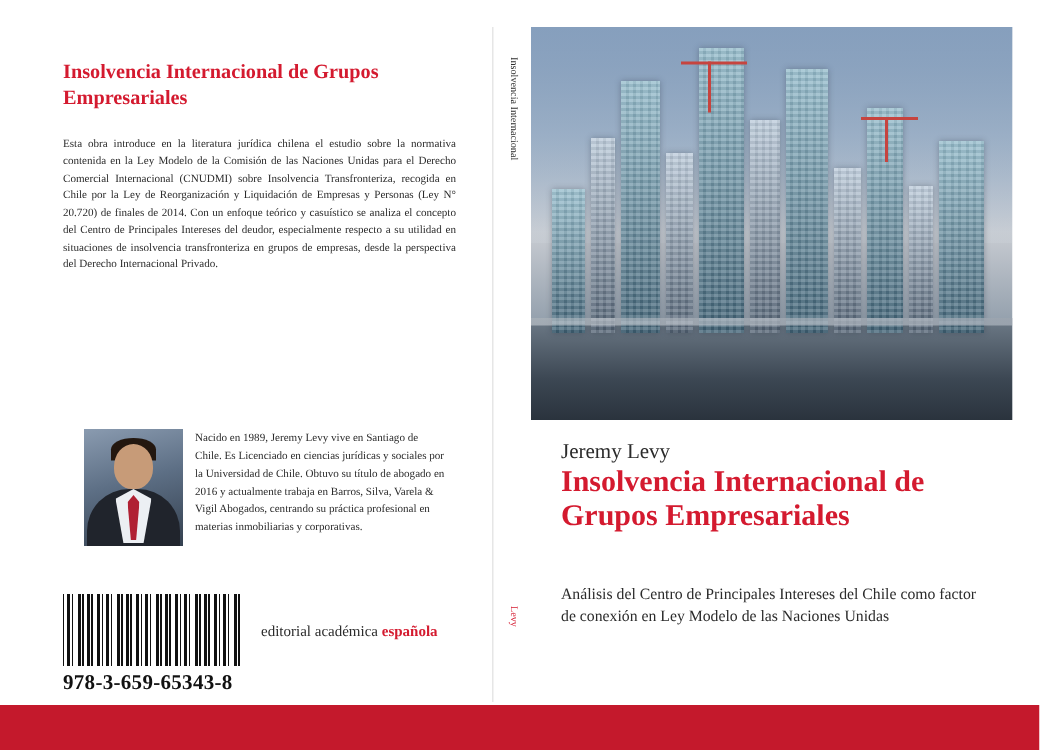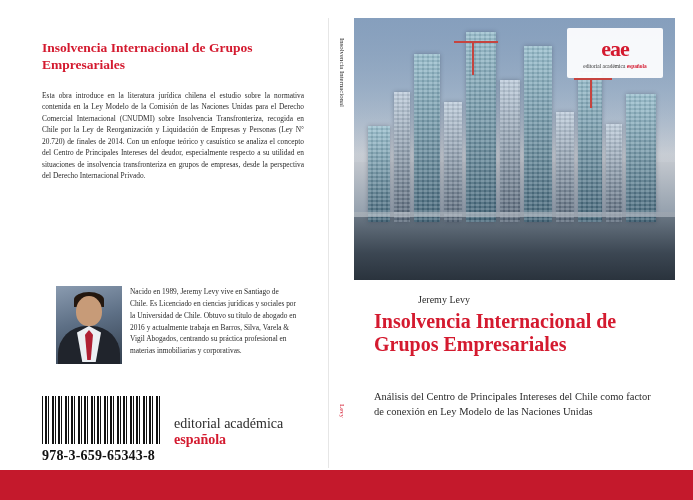--- a/index.html
+++ b/index.html
@@ -135,21 +135,21 @@
     top: 430px;
     color: #111;
     font-size: 14px;
     font-weight: bold;
     letter-spacing: 0.2px;
   }
   .back-publisher {
     position: absolute;
     left: 156px;
     top: 398px;
-    font-size: 14px;
+    font-size: 10px;
     color: #2b2b2b;
   }
   .back-publisher b {
     color: #d41a2f;
   }
 
   
   .spine {
     position: absolute;
     left: 328px;
@@ -268,23 +268,22 @@
     font-size: 5.4px;
     color: #333;
     white-space: nowrap;
   }
   .logo-text b { color: #d41a2f; }
 
   .front-author {
     position: absolute;
     left: 20px;
     top: 276px;
-    font-size: 10px;
-    color: #2b2b2b;
-    margin-left: 44px;
+    font-size: 14px;
+    color: #2b2b2b;
   }
   .front-title {
     position: absolute;
     left: 20px;
     top: 292px;
     width: 280px;
     font-size: 20px;
     font-weight: bold;
     line-height: 1.16;
     color: #d41a2f;
@@ -359,26 +358,20 @@
       <div class="tower" style="left:252px; width:16px; height:98px;"></div>
       <div class="tower glass" style="left:272px; width:30px; height:128px;"></div>
 
       <div class="crane" style="left:118px; bottom:205px; width:2px;  height:34px;"></div>
       <div class="crane" style="left:100px; bottom:237px; width:44px; height:2px;"></div>
       <div class="crane" style="left:236px; bottom:172px; width:2px;  height:30px;"></div>
       <div class="crane" style="left:220px; bottom:200px; width:38px; height:2px;"></div>
 
       <div class="bridge"></div>
 
-      <div class="logo-box">
-        <div class="logo-mark">eae</div>
-        <div class="logo-text">
-          <span>editorial académica </span><b>española</b>
-        </div>
-      </div>
     </div>
 
     <div class="front-author">Jeremy Levy</div>
     <div class="front-title">Insolvencia Internacional de Grupos Empresariales</div>
     <div class="front-subtitle">Análisis del Centro de Principales Intereses del Chile como factor de conexión en Ley Modelo de las Naciones Unidas</div>
   </div>
 
   <div class="bottom-band"></div>
 </div>
 

